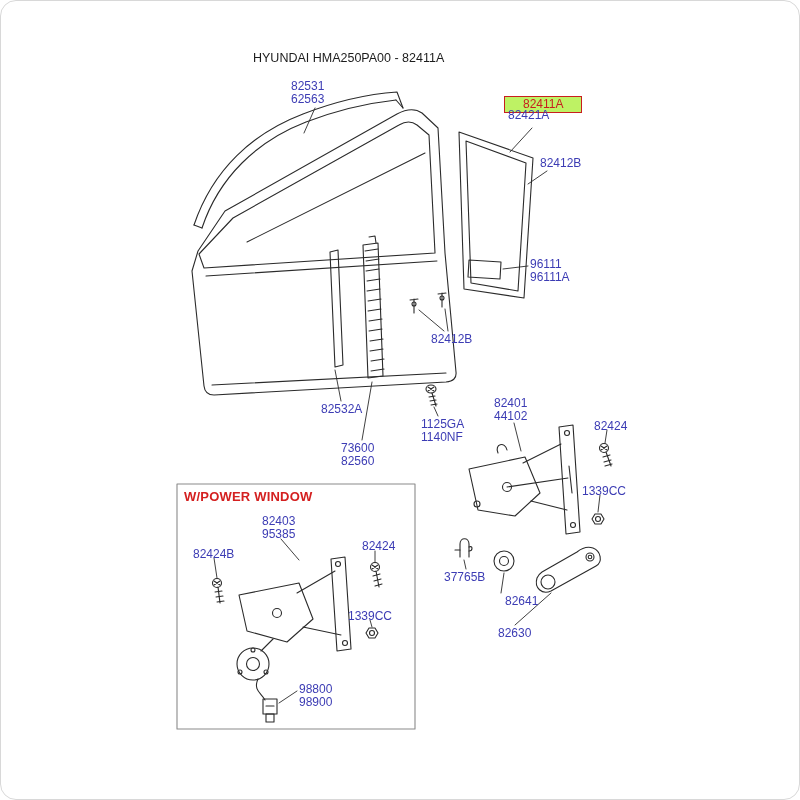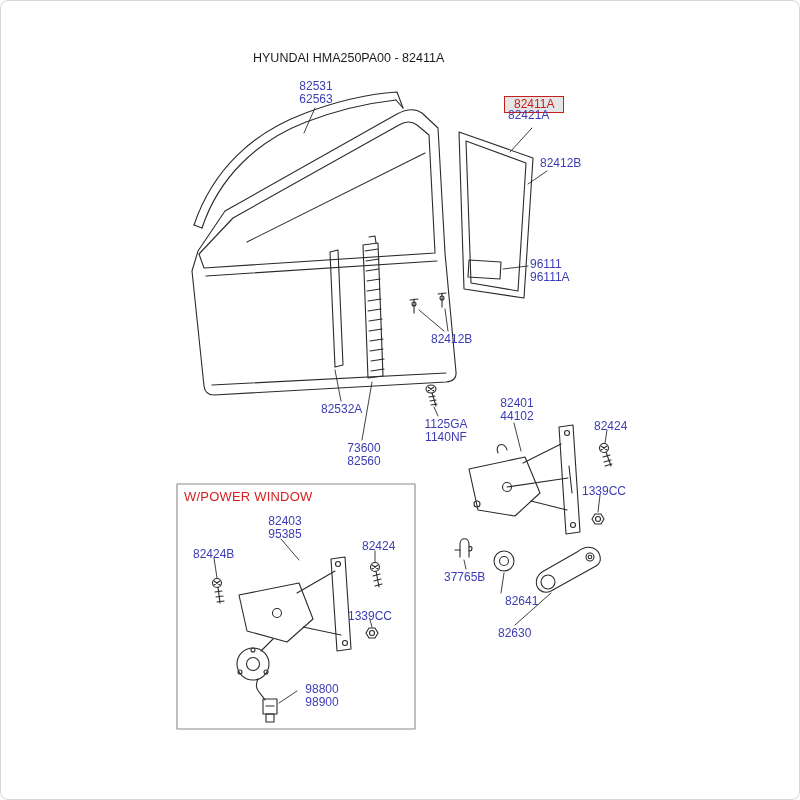--- a/index.html
+++ b/index.html
@@ -1,34 +1,34 @@
 <!DOCTYPE html>
 <html><head>
 <meta charset="utf-8">
 <style>
   html,body{margin:0;padding:0;background:#fff;}
   .stage{
     position:relative;width:800px;height:800px;background:#ffffff;
     font-family:"Liberation Sans",sans-serif;overflow:hidden;
-    border:1px solid #d8d8d8;border-radius:8px;box-sizing:border-box;
+    border:1px solid #d8d8d8;border-radius:16px;box-sizing:border-box;
   }
   .title{
     position:absolute;color:#1c1c1c;font-size:12.5px;white-space:nowrap;
   }
   .lbl{
     position:absolute;color:#3c3cb4;font-size:12px;line-height:13px;
     white-space:nowrap;cursor:pointer;
   }
-  .lbl.center{text-align:center;}
+  .lbl.center{text-align:left;}
   .hl{
     position:absolute;font-size:12px;line-height:15px;color:#c81e1e;
-    background:#e5e5e5;border:1px solid #c81e1e;padding:0 9px;cursor:pointer;
+    background:#bef264;border:1px solid #c81e1e;padding:0 18px;cursor:pointer;
   }
   .pw-title{
-    position:absolute;color:#d42020;font-size:13px;font-weight:normal;
+    position:absolute;color:#d42020;font-size:13px;font-weight:bold;
     letter-spacing:.2px;white-space:nowrap;
   }
   svg{position:absolute;left:0;top:0;}
 </style>
 </head>
 <body>
 
 <div class="stage">
 
   <svg width="800" height="800" viewBox="0 0 800 800">

